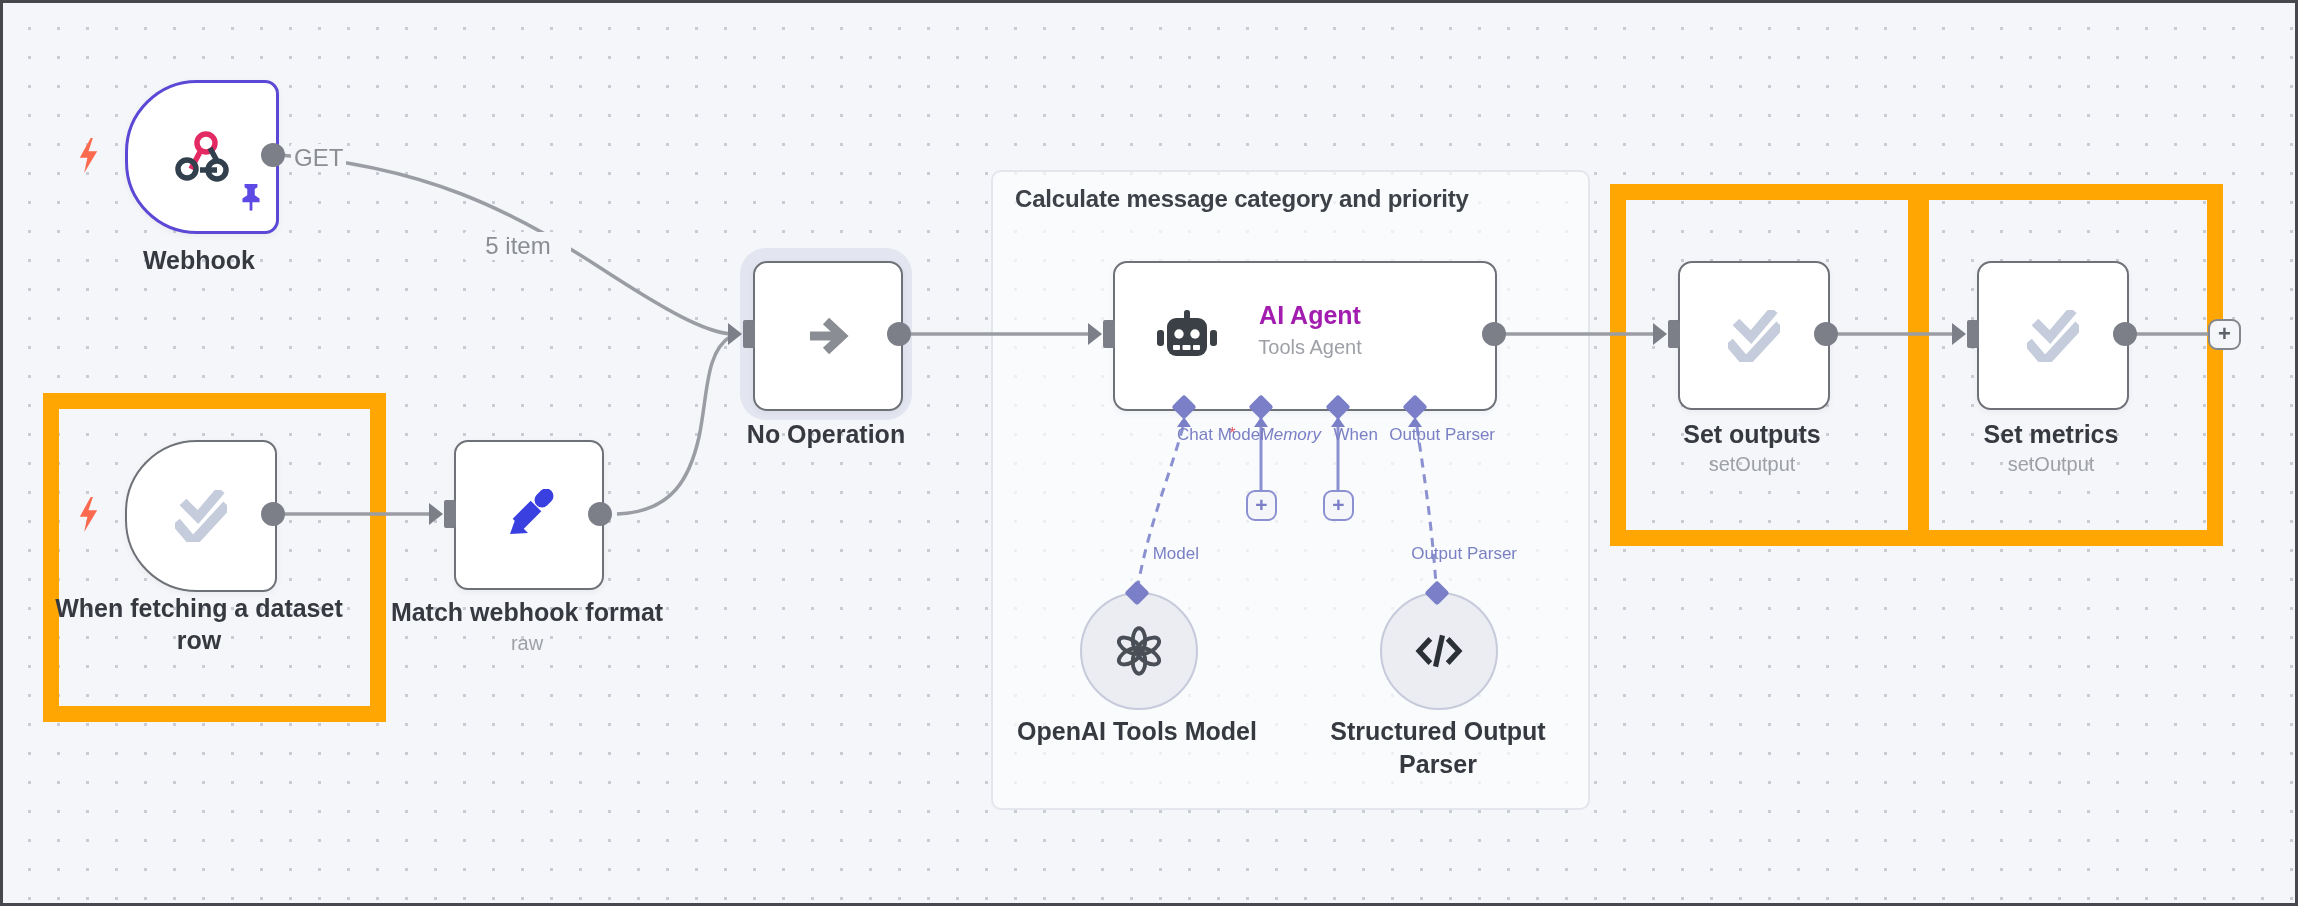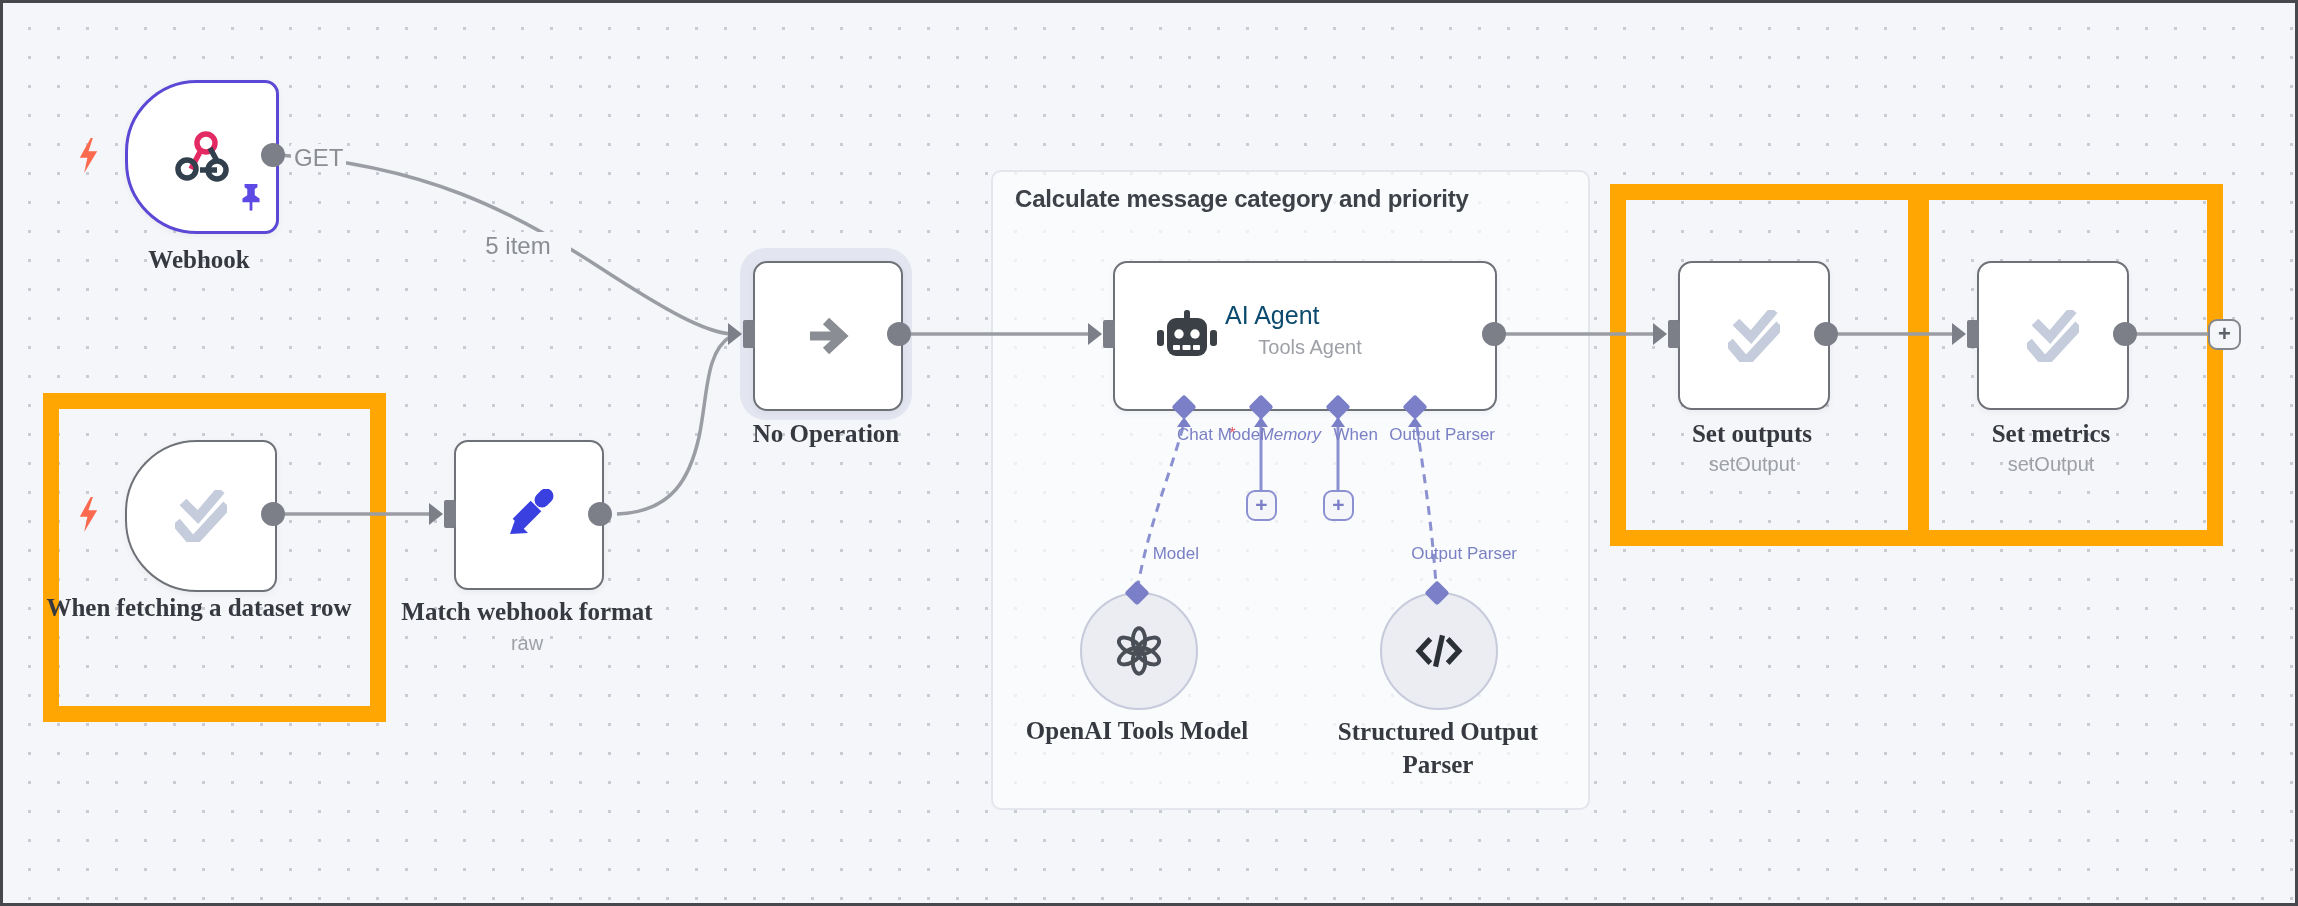--- a/index.html
+++ b/index.html
@@ -16,37 +16,37 @@
   
   .hl{border:16px solid #FFA602;z-index:2;background:transparent;}
   
   .node{background:#ffffff;border:2.5px solid #6e7177;border-radius:14px;z-index:10;
     box-shadow:0 2px 6px rgba(70,80,120,0.07);display:flex;align-items:center;justify-content:center;}
   .trigger{border-radius:72px 14px 14px 72px;}
   .halo{left:737px;top:245px;width:172px;height:172px;background:#e3e6f0;border-radius:26px;z-index:3;}
   .circle-node{border-radius:50%;background:#ebedf3;border:2px solid #c7cada;z-index:10;
     display:flex;align-items:center;justify-content:center;}
   
-  .nlabel{font-size:25px;font-weight:600;color:#36393f;text-align:center;z-index:20;line-height:32px;font-family:Liberation Serif, serif;}
+  .nlabel{font-size:25px;font-weight:600;color:#36393f;text-align:center;z-index:20;line-height:32px;}
   .nsub{font-size:20px;font-weight:400;color:#9da0a6;text-align:center;z-index:20;}
   .wire-label{font-size:24px;color:#8a8d92;background:#f5f6f9;padding:0 3px;z-index:20;}
   .port-label{font-size:17px;color:#7b80c5;text-align:right;z-index:20;white-space:nowrap;}
   
   .out-dot{width:24px;height:24px;border-radius:50%;background:#7c7f88;z-index:15;}
   .in-conn{width:30px;height:28px;z-index:15;}
   .in-conn .tri{position:absolute;left:0;top:3px;width:0;height:0;
     border-top:11px solid transparent;border-bottom:11px solid transparent;border-left:14px solid #7c7f88;}
   .in-conn .bar{position:absolute;left:15px;top:0;width:12px;height:28px;background:#7c7f88;border-radius:2px;}
   .diamond{width:18px;height:18px;background:#7a7fc7;border-radius:3px;transform:rotate(45deg);z-index:15;}
   .up-tri{width:0;height:0;border-left:7px solid transparent;border-right:7px solid transparent;
     border-bottom:10px solid #7a7fc7;z-index:14;}
   .plus-btn{box-sizing:border-box;width:31px;height:31px;border:2.5px solid #8b90d1;border-radius:9px;
     background:#f5f6f9;color:#7a7fc7;font-size:21px;font-weight:700;text-align:center;line-height:25px;z-index:15;}
   .plus-btn.gray{border-color:#84878e;color:#5f6269;width:33px;font-size:22px;}
-  .agent-title{font-size:25px;font-weight:400;color:#0c4a6e;text-align:left;}
+  .agent-title{font-size:25px;font-weight:700;color:#a21caf;text-align:center;}
   .agent-sub{font-size:20px;color:#9da0a6;text-align:center;margin-top:6px;}
   svg{display:block;}
   #wires{left:0;top:0;z-index:4;}
   .asterisk{font-size:17px;color:#e95560;z-index:19;}
 </style>
 </head>
 <body>
 
 <div id="canvas">
 

